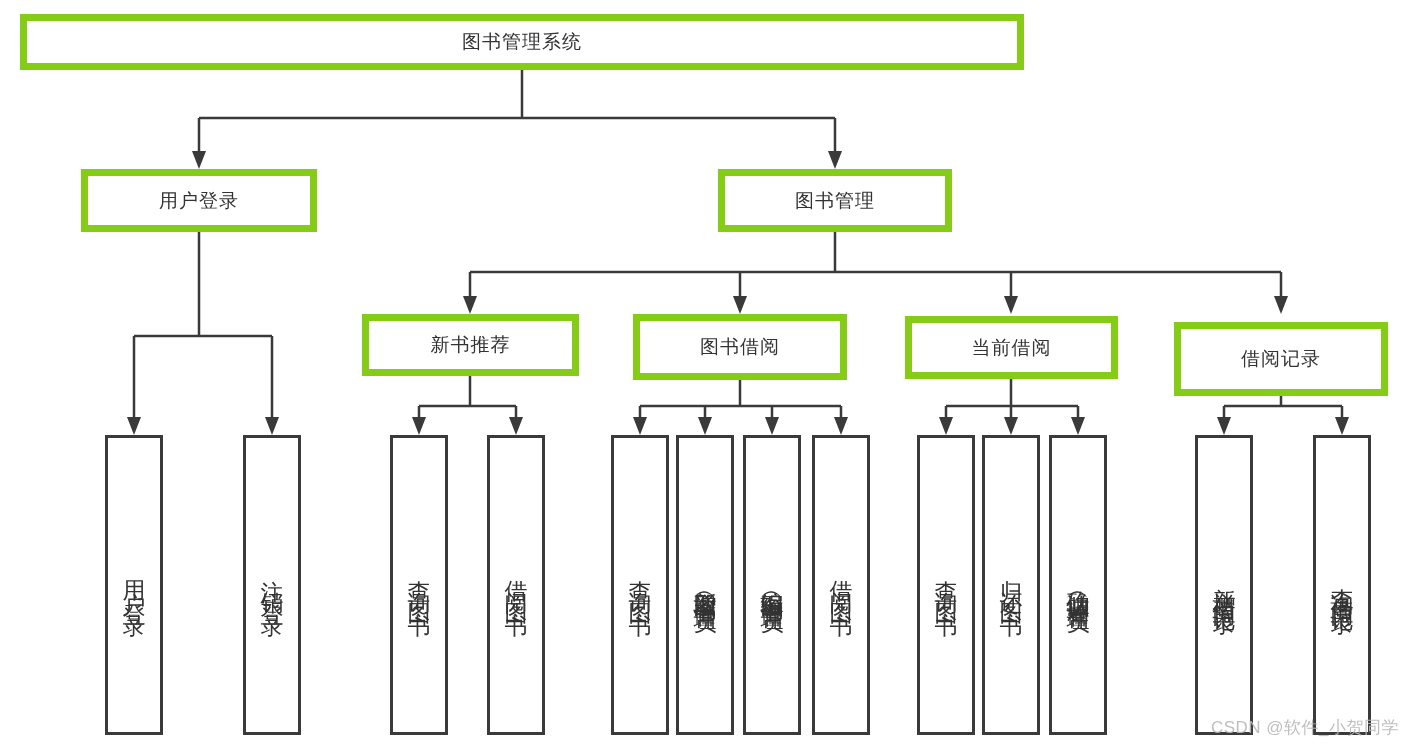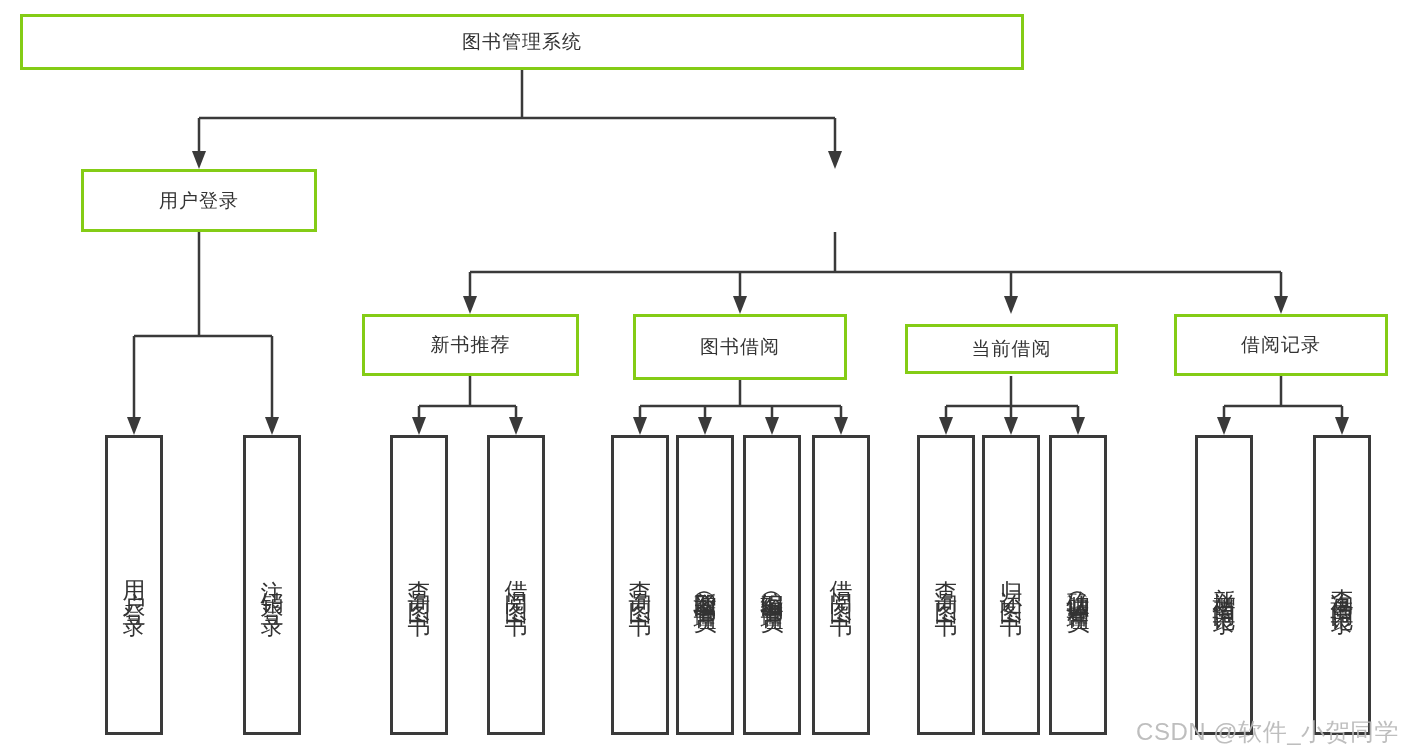--- a/index.html
+++ b/index.html
@@ -16,21 +16,21 @@
     overflow: hidden;
   }
   #connectors {
     position: absolute;
     left: 0; top: 0;
     pointer-events: none;
   }
   .hbox {
     position: absolute;
     box-sizing: border-box;
-    border: 3px solid #84cc16;
+    border: 7px solid #84cc16;
     background: #ffffff;
     display: flex;
     align-items: center;
     justify-content: center;
     font-size: 19px;
     color: #333333;
     letter-spacing: 1px;
     z-index: 2;
   }
   .vbox {
@@ -57,43 +57,43 @@
   .ls-short { letter-spacing: 0.5em;  }
   .ls-mid   { letter-spacing: 0.22em; }
   .ls-long  { letter-spacing: 0.12em; }
 
   
   .pos-root   { left: 20px;   top: 14px;  width: 1004px; height: 56px; }
   .pos-login  { left: 81px;   top: 169px; width: 236px;  height: 63px; }
   .pos-mgmt   { left: 718px;  top: 169px; width: 234px;  height: 63px; }
   .pos-newrec { left: 362px;  top: 314px; width: 217px;  height: 62px; align-items: center; }
   .pos-borrow { left: 633px;  top: 314px; width: 214px;  height: 66px; }
-  .pos-cur    { left: 905px;  top: 324px; width: 213px;  height: 50px; font-family: Liberation Mono, monospace; }
-  .pos-rec    { left: 1174px; top: 314px; width: 214px;  height: 62px; }
+  .pos-cur    { left: 905px;  top: 316px; width: 213px;  height: 63px; font-family: Liberation Mono, monospace; }
+  .pos-rec    { left: 1174px; top: 322px; width: 214px;  height: 74px; }
 
   
   .pos-a1 { left: 105px; }
   .pos-a2 { left: 243px; }
   .pos-b1 { left: 390px; }
   .pos-b2 { left: 487px; }
   .pos-c1 { left: 611px; }
   .pos-c2 { left: 676px; }
   .pos-c3 { left: 743px; }
   .pos-c4 { left: 812px; }
   .pos-d1 { left: 917px; }
   .pos-d2 { left: 982px; }
   .pos-d3 { left: 1049px; }
   .pos-e1 { left: 1195px; }
   .pos-e2 { left: 1313px; }
 
   .watermark {
     position: absolute;
     right: 6px;
     top: 716px;
-    font-size: 24px;
+    font-size: 17px;
     color: #b9b9b9;
     opacity: 0.92;
     z-index: 3;
     letter-spacing: 0.5px;
     white-space: nowrap;
   }
 </style>
 </head>
 <body>
 
@@ -157,20 +157,23 @@
     </g>
   </svg>
 
   <div class="hbox pos-root">
     <span>图书管理系统</span>
   </div>
 
   <div class="hbox pos-login">
     <span>用户登录</span>
   </div>
+  <div class="hbox pos-mgmt">
+    <span>图书管理</span>
+  </div>
 
   <div class="hbox pos-newrec">
     <span>新书推荐</span>
   </div>
   <div class="hbox pos-borrow">
     <span>图书借阅</span>
   </div>
   <div class="hbox pos-cur">
     <span>当前借阅</span>
   </div>

